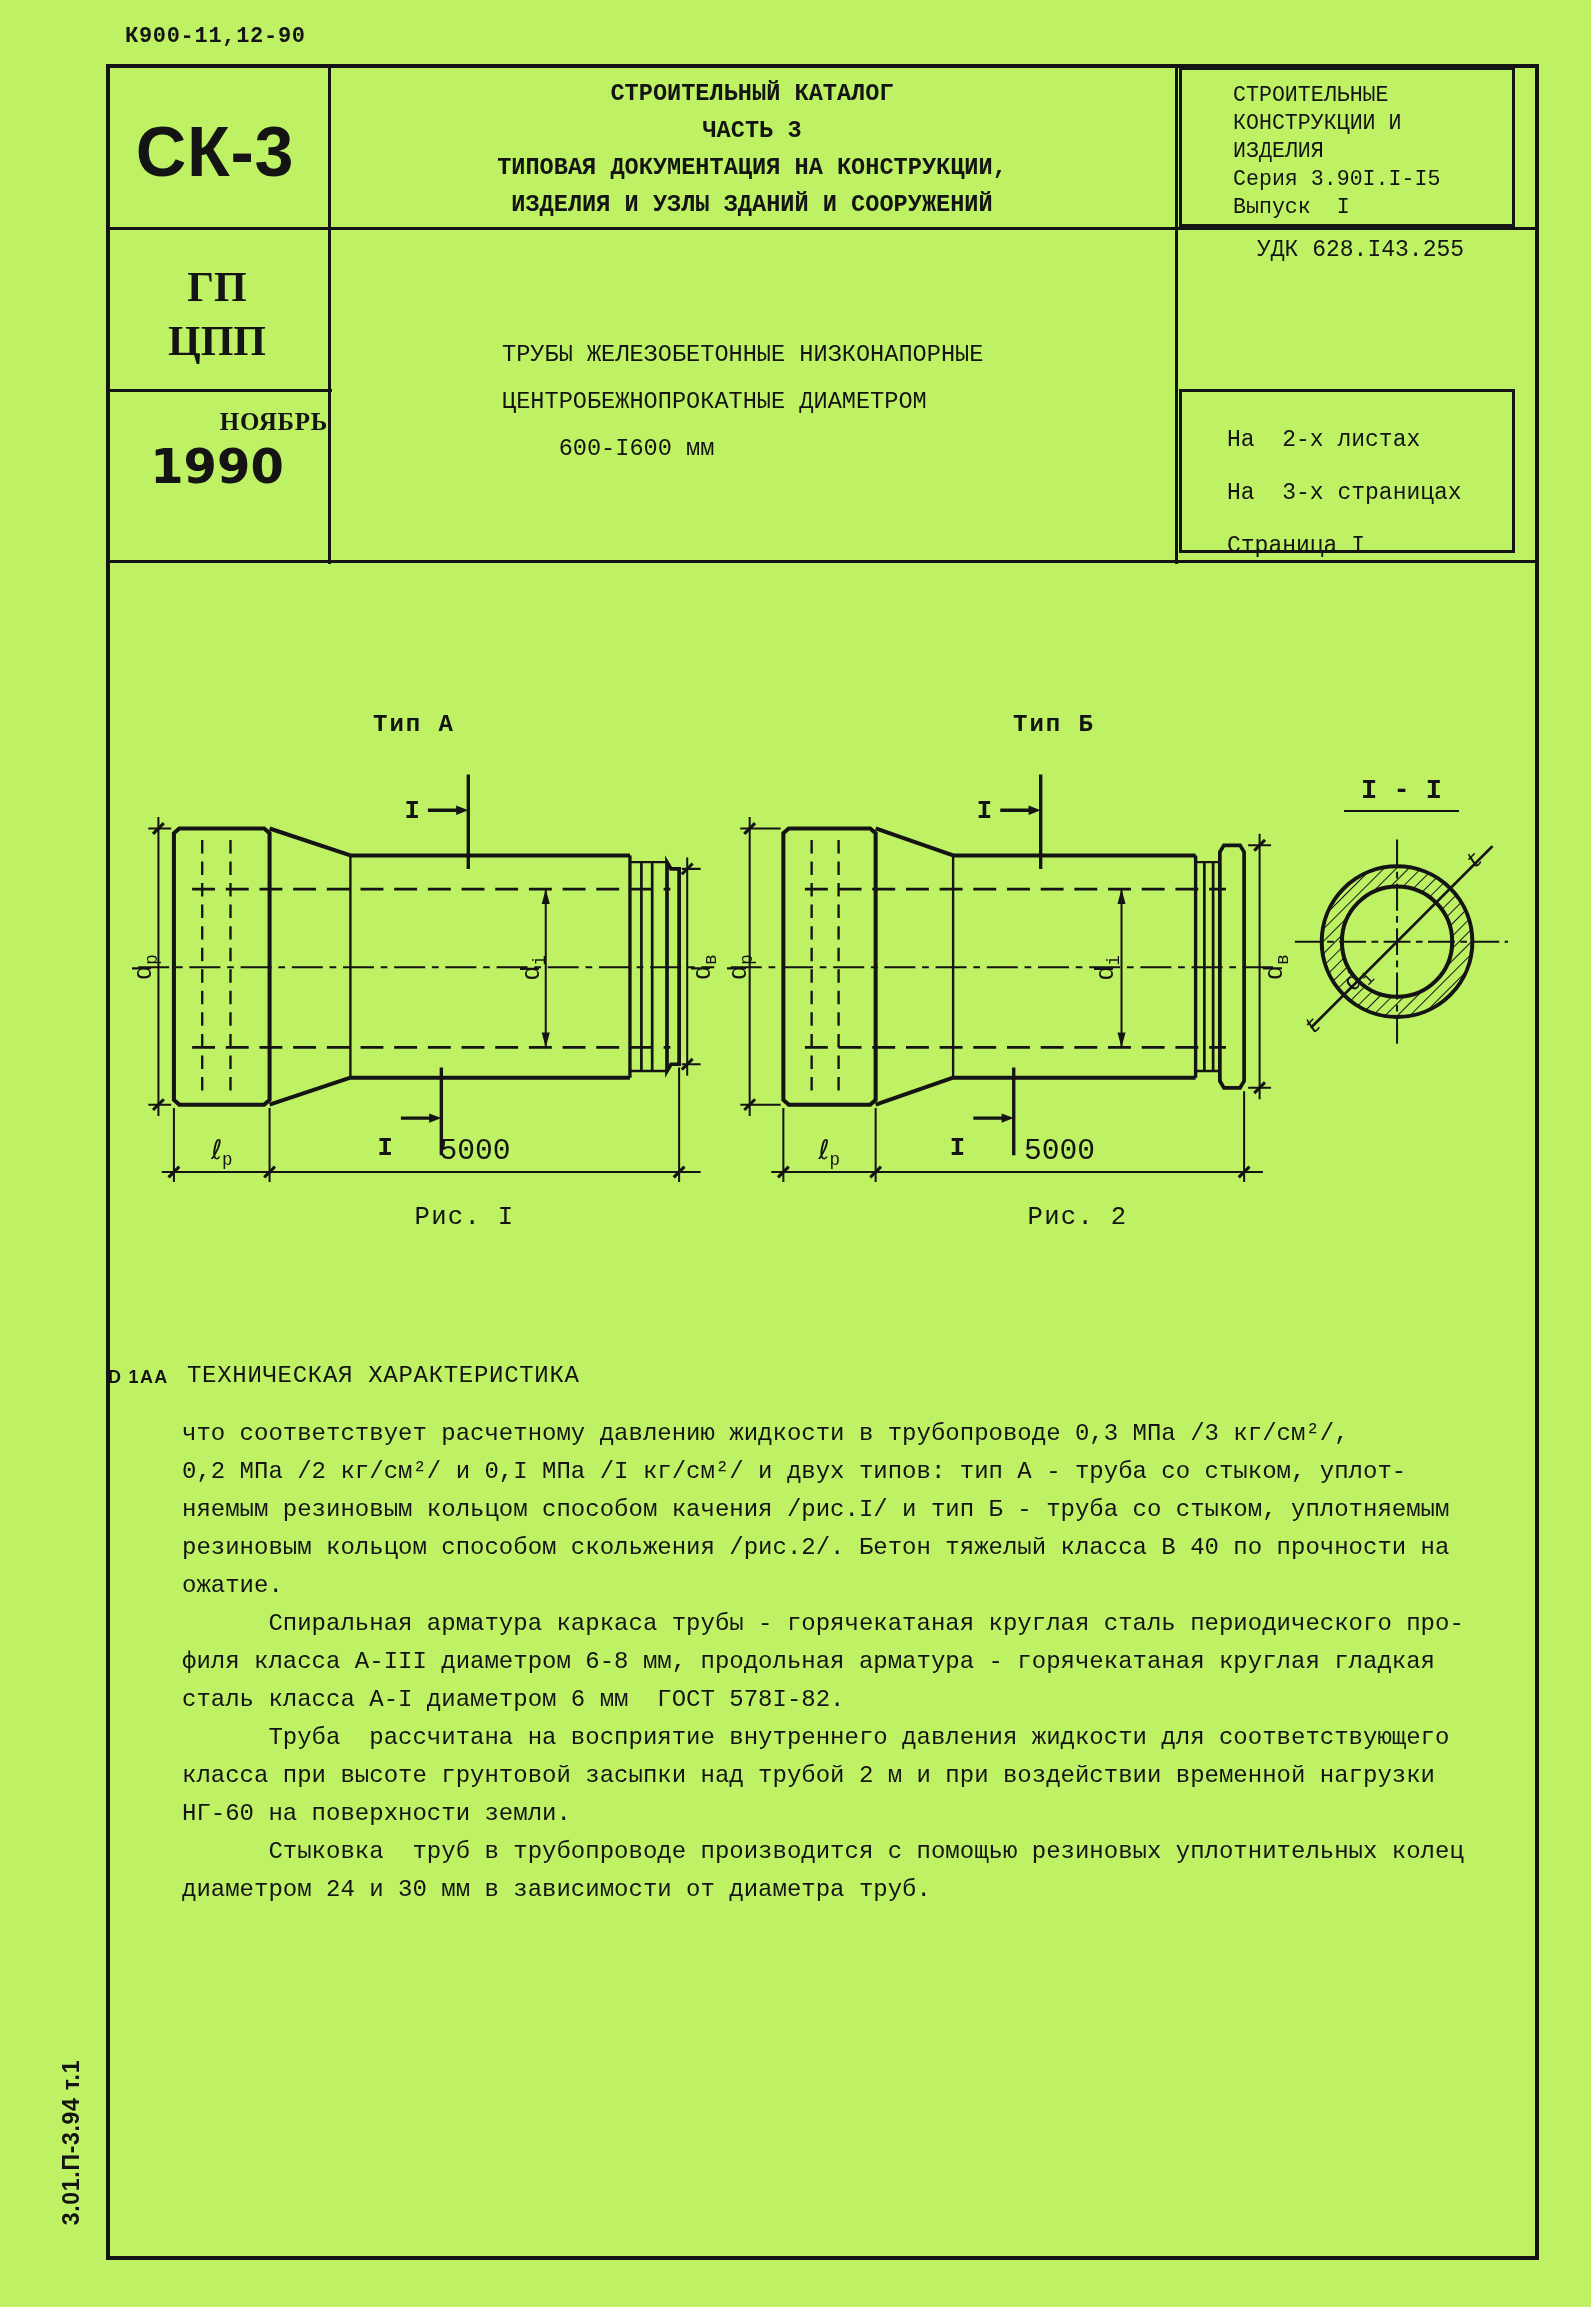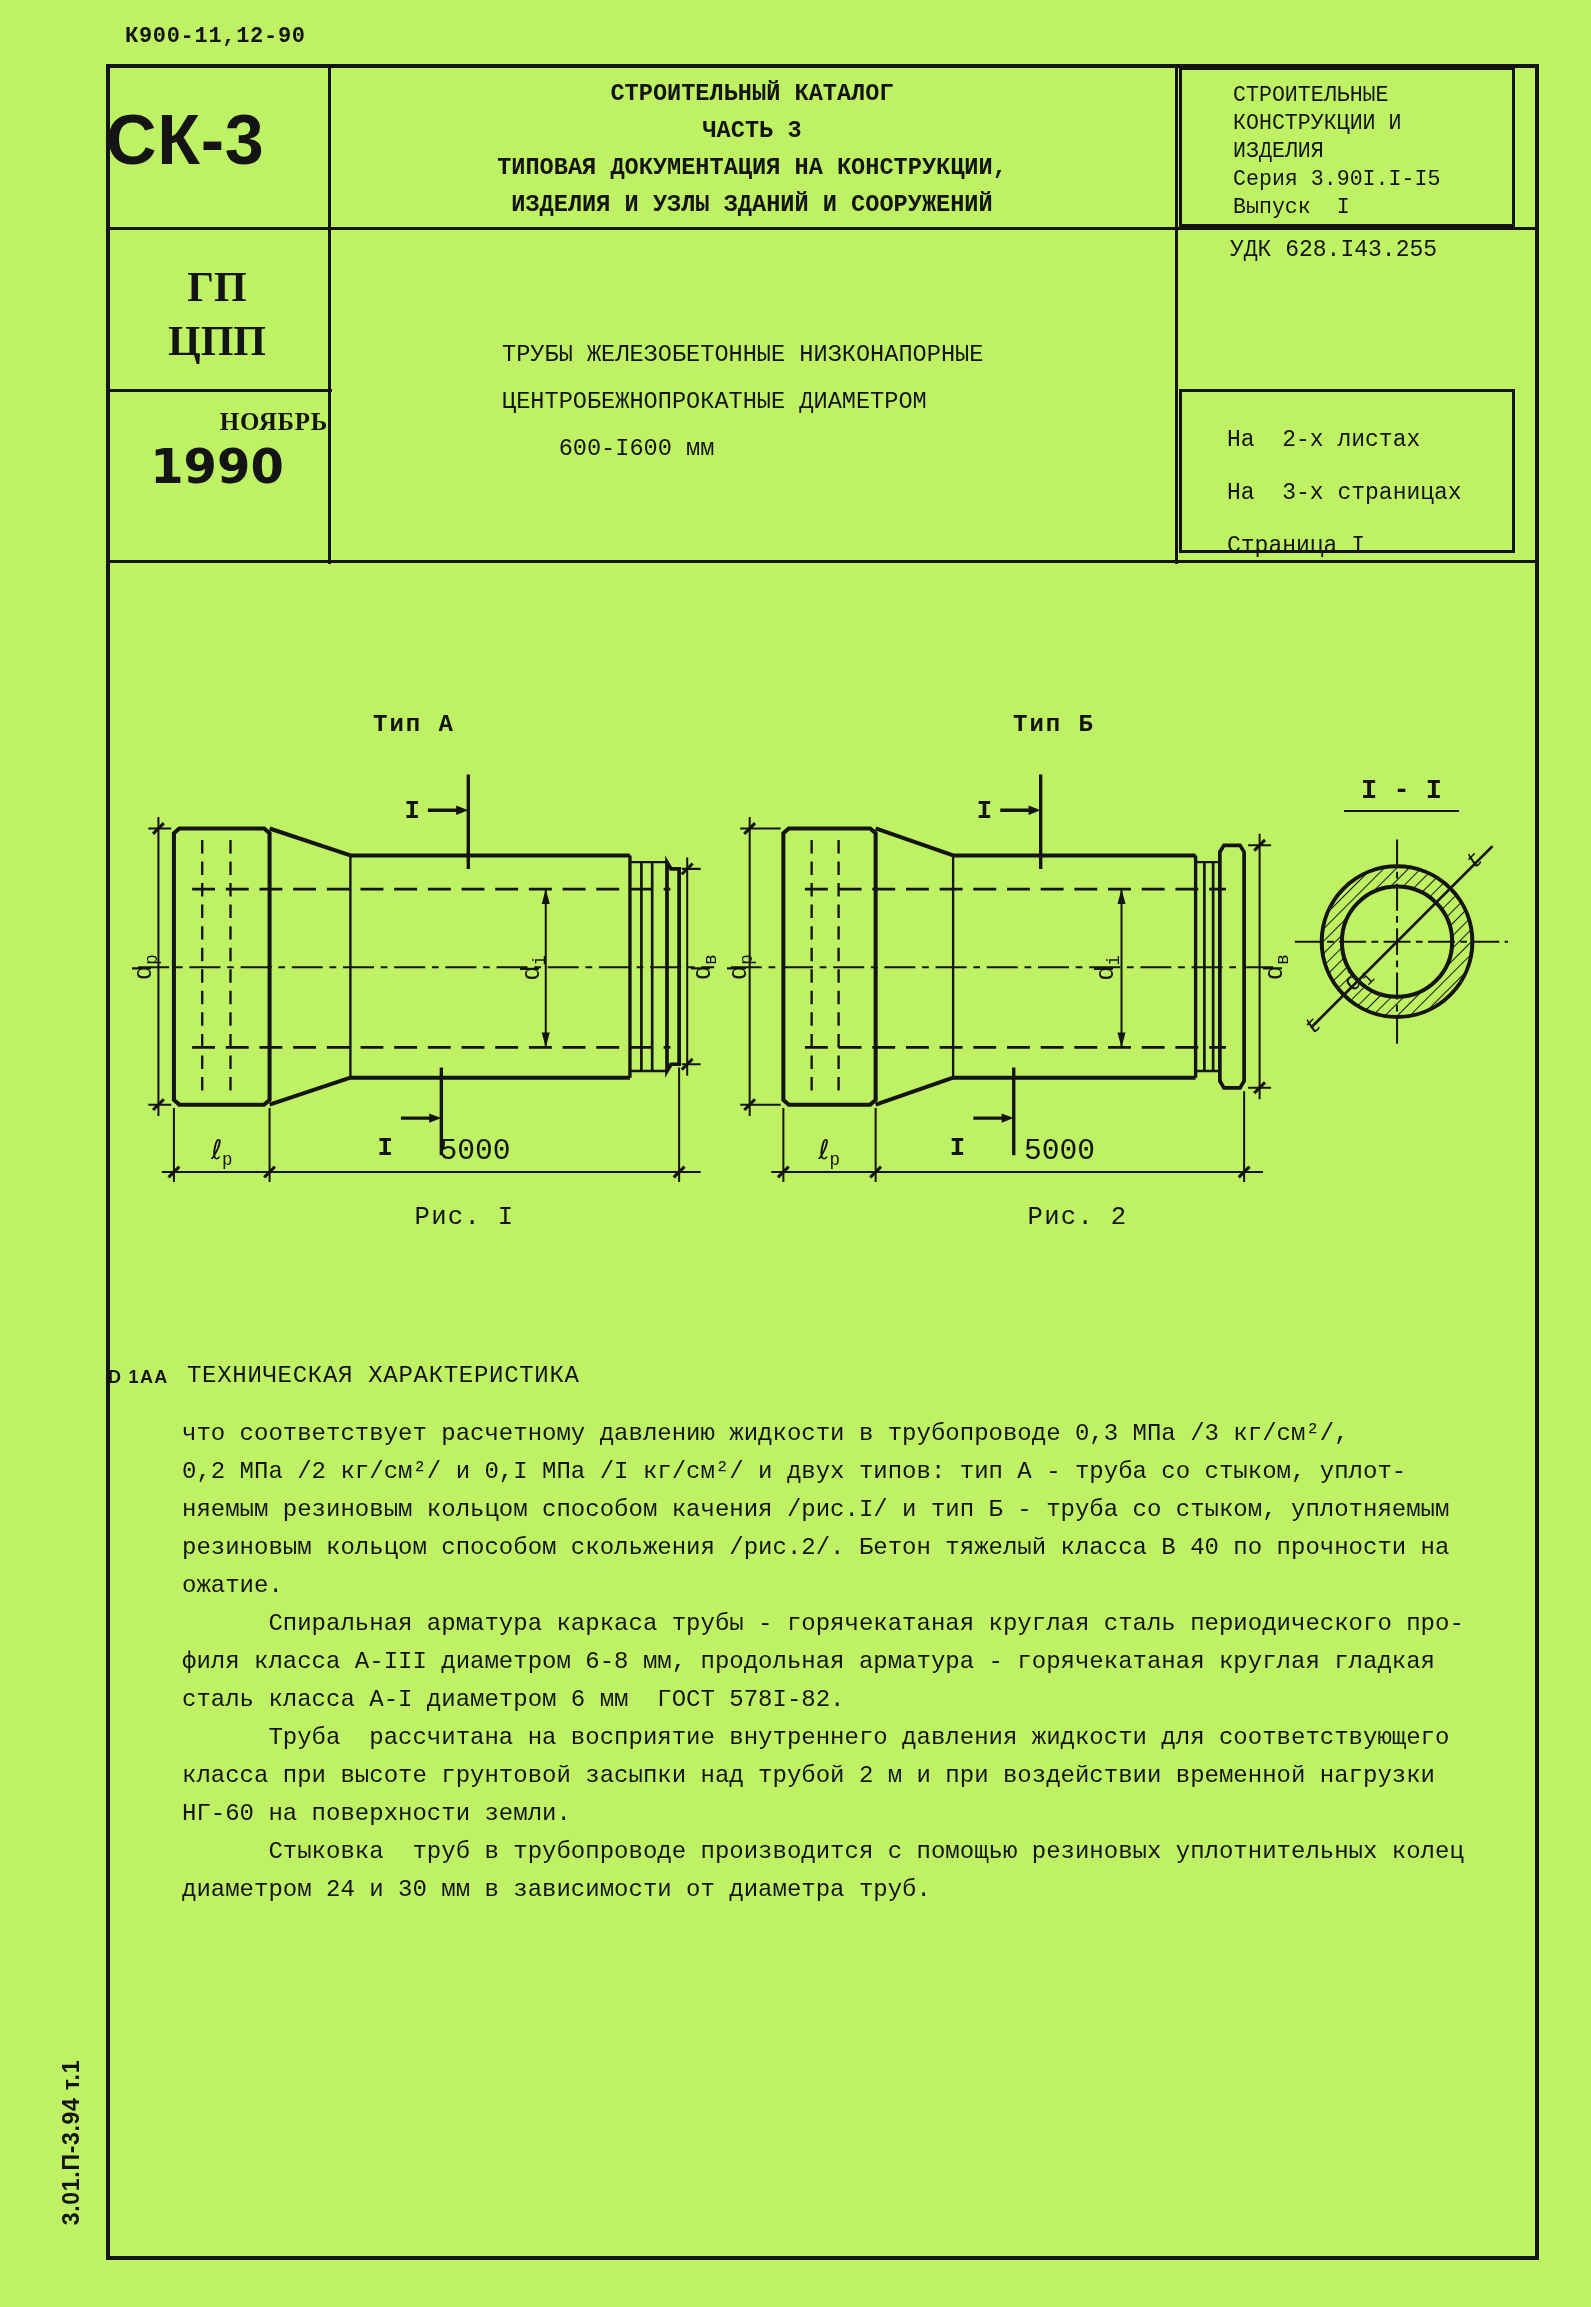--- a/index.html
+++ b/index.html
@@ -3,33 +3,33 @@
 <meta charset="utf-8">
 <style>
   html,body{margin:0;padding:0;background:#e8e8e4;}
   .page{position:relative;width:1591px;height:2307px;background:#bef264;overflow:hidden;
         font-family:"Liberation Mono",monospace;color:#141414;}
   .bar{position:absolute;background:#141414;}
   .pre{white-space:pre;}
   .lines div{white-space:pre;}
   
   .code-top{position:absolute;left:125px;top:24px;font-size:22px;font-weight:700;letter-spacing:0.7px;}
-  .sk{position:absolute;left:106px;top:100px;width:218px;
+  .sk{position:absolute;left:106px;top:112px;width:218px;text-align:center;
       font-family:"Liberation Sans",sans-serif;font-weight:700;font-size:70px;letter-spacing:0.7px;}
   .org{position:absolute;left:106px;top:260px;width:222px;text-align:center;
        font-family:"Liberation Serif",serif;font-weight:700;font-size:42px;line-height:54px;}
   .month{position:absolute;left:106px;top:408px;width:222px;text-align:right;
          font-family:"Liberation Serif",serif;font-weight:700;font-size:25px;letter-spacing:0.7px;}
   .year{position:absolute;left:106px;top:438px;width:222px;text-align:center;
         font-family:"DejaVu Sans",sans-serif;font-weight:700;font-size:48px;}
   .catalog{position:absolute;left:331px;top:75px;width:842px;text-align:center;
            font-size:23.6px;line-height:37px;font-weight:700;}
   .prodtitle{position:absolute;left:502px;top:331px;font-size:23.6px;line-height:47px;font-weight:400;}
   .series{position:absolute;left:1233px;top:81px;font-size:21.6px;line-height:28px;}
-  .udk{position:absolute;left:1230px;top:237px;font-size:23px;}
+  .udk{position:absolute;left:1257px;top:237px;font-size:23px;}
   .sheets{position:absolute;left:1227px;top:414px;font-size:23px;line-height:53px;}
   .box{position:absolute;border:3.4px solid #141414;background:transparent;}
   
   .figlabel{position:absolute;font-size:24px;font-weight:700;letter-spacing:2px;text-align:center;}
   .figcap{position:absolute;font-size:25.6px;letter-spacing:1.3px;text-align:center;}
   .sectitle{position:absolute;left:1344px;top:776px;width:115px;text-align:center;font-size:27px;
             font-weight:700;border-bottom:2.7px solid #141414;padding-bottom:4px;white-space:pre;}
   svg.fig{position:absolute;}
   svg text{font-family:"Liberation Mono",monospace;fill:#141414;}
   .dimtext{font-size:38px;}

